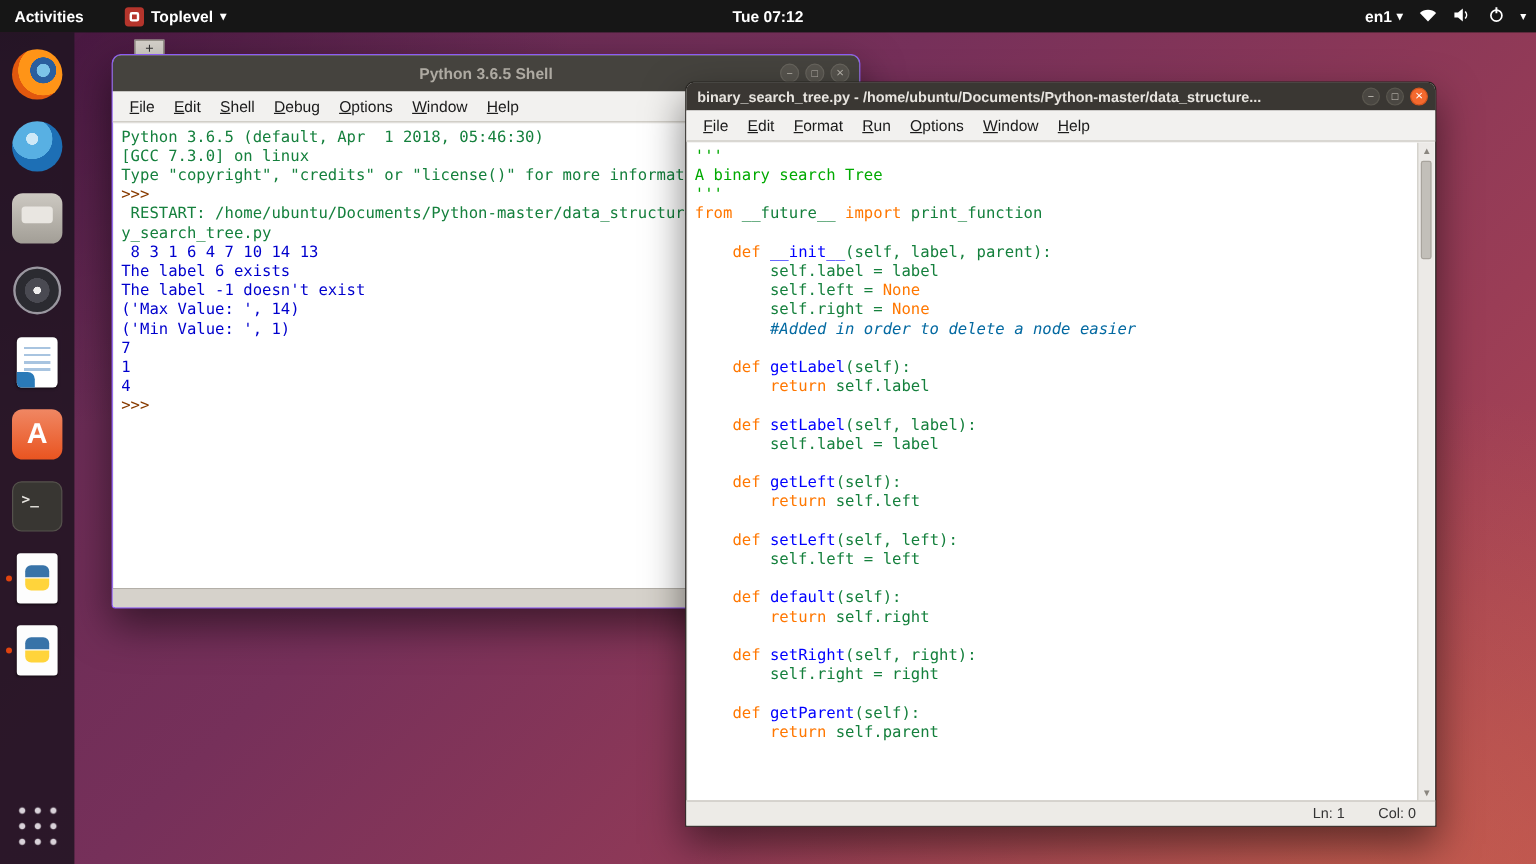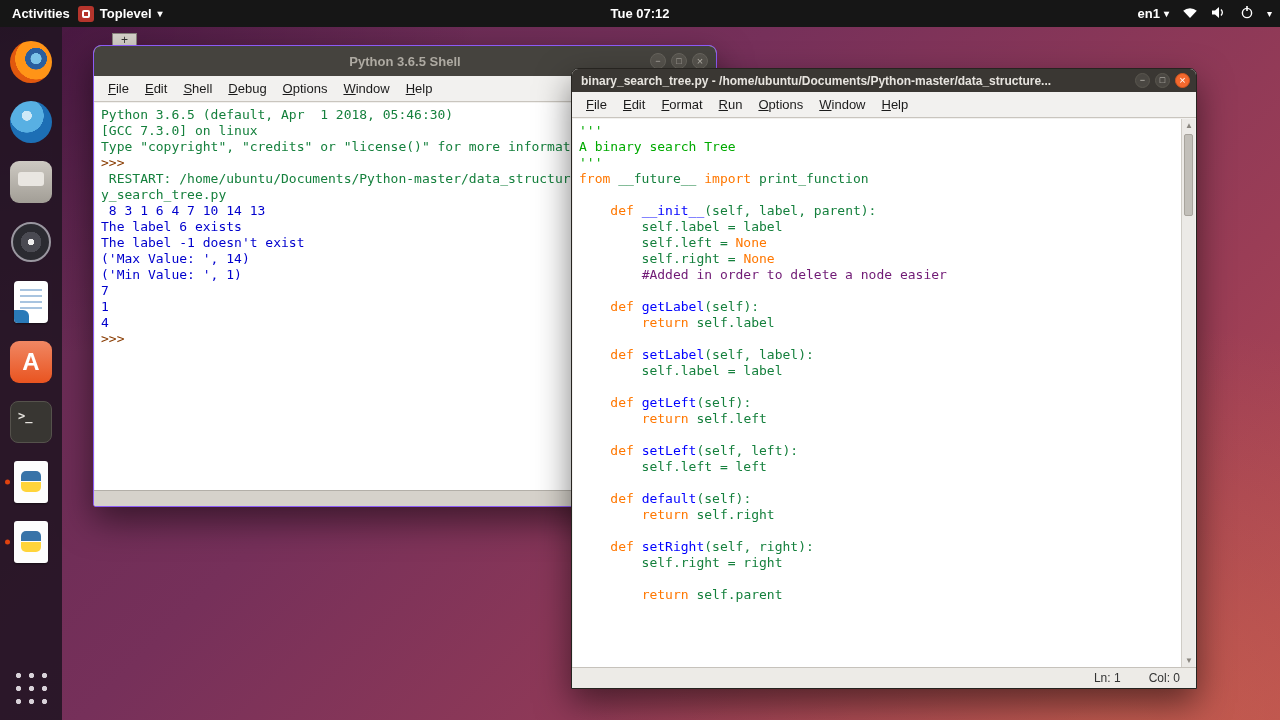--- a/index.html
+++ b/index.html
@@ -9,21 +9,21 @@
     background:
       radial-gradient(ellipse 900px 700px at 88% 105%, rgba(225,125,70,0.38), transparent 62%),
       radial-gradient(ellipse 800px 600px at 0% 0%, rgba(35,0,40,0.45), transparent 60%),
       linear-gradient(135deg,#5e2750 0%,#76305a 40%,#9a3d56 75%,#b54a52 100%);
     position:relative;
   }
 
   
   .topbar { position:absolute; left:0; top:0; width:1280px; height:27px; background:#161616;
     color:#fff; display:flex; align-items:center; font-size:13px; z-index:10; }
-  .tb-left { display:flex; align-items:center; gap:8px; padding-left:12px; }
+  .tb-left { display:flex; align-items:center; gap:34px; padding-left:12px; }
   .activities { font-weight:600; }
   .app-menu { display:flex; align-items:center; gap:6px; font-weight:600; }
   .app-badge { width:16px; height:16px; background:#b5352c; border-radius:3px; position:relative; display:inline-block; }
   .app-badge::after { content:""; position:absolute; inset:4px; border:2px solid #fff; border-radius:2px; }
   .tb-center { position:absolute; left:50%; top:0; height:27px; transform:translateX(-50%);
     display:flex; align-items:center; font-weight:600; }
   .tb-right { margin-left:auto; display:flex; align-items:center; gap:13px; padding-right:8px; }
   .kbd { display:flex; align-items:center; gap:4px; font-weight:600; }
   .chev { font-size:10px; }
 
@@ -72,21 +72,21 @@
     align-items:center; padding-left:6px; font-size:13px; color:#1b1b1b; }
   .menu-item { padding:4px 8px; }
   .winbtns { display:flex; gap:5px; align-items:center; }
   .winbtn { width:16px; height:16px; border-radius:50%; display:flex; align-items:center;
     justify-content:center; font-size:9px; line-height:1; }
   .code-line { height:16px; white-space:pre; }
   .tk-plain { color:#15803d; }
   .tk-kw { color:#ff7700; }
   .tk-dfn { color:#0000ff; }
   .tk-str { color:#00aa00; }
-  .tk-com { color:#701a75; }
+  .tk-com { color:#0369a1;font-style:italic; }
   .tk-out { color:#0000cd; }
   .tk-prompt { color:#883b00; }
 
   
   .plus-tab { position:absolute; left:112px; top:33px; width:25px; height:20px; z-index:1;
     background:#d9d5ce; border:1px solid #8a867f; font-size:12px; color:#333;
     display:flex; justify-content:center; line-height:13px; }
 
   
   .shell-window { left:93px; top:45px; width:624px; height:462px; z-index:2;
@@ -281,20 +281,21 @@
       <div class="code-line">&nbsp;</div>
       <div class="code-line"><span class="tk-plain">    </span><span class="tk-kw">def</span><span class="tk-plain"> </span><span class="tk-dfn">setLeft</span><span class="tk-plain">(self, left):</span></div>
       <div class="code-line"><span class="tk-plain">        self.left = left</span></div>
       <div class="code-line">&nbsp;</div>
       <div class="code-line"><span class="tk-plain">    </span><span class="tk-kw">def</span><span class="tk-plain"> </span><span class="tk-dfn">default</span><span class="tk-plain">(self):</span></div>
       <div class="code-line"><span class="tk-plain">        </span><span class="tk-kw">return</span><span class="tk-plain"> self.right</span></div>
       <div class="code-line">&nbsp;</div>
       <div class="code-line"><span class="tk-plain">    </span><span class="tk-kw">def</span><span class="tk-plain"> </span><span class="tk-dfn">setRight</span><span class="tk-plain">(self, right):</span></div>
       <div class="code-line"><span class="tk-plain">        self.right = right</span></div>
       <div class="code-line">&nbsp;</div>
+      <div class="code-line"><span class="tk-plain">    </span><span class="tk-kw">def</span><span class="tk-plain"> </span><span class="tk-dfn">getParent</span><span class="tk-plain">(self):</span></div>
       <div class="code-line"><span class="tk-plain">        </span><span class="tk-kw">return</span><span class="tk-plain"> self.parent</span></div>
     </div>
   <div class="scrollbar">
     <span class="sb-arrow sb-up">▲</span>
     <span class="sb-thumb"></span>
     <span class="sb-arrow sb-down">▼</span>
   </div>
   <div class="statusbar">
     <span>Ln: 1</span>
     <span>Col: 0</span>

